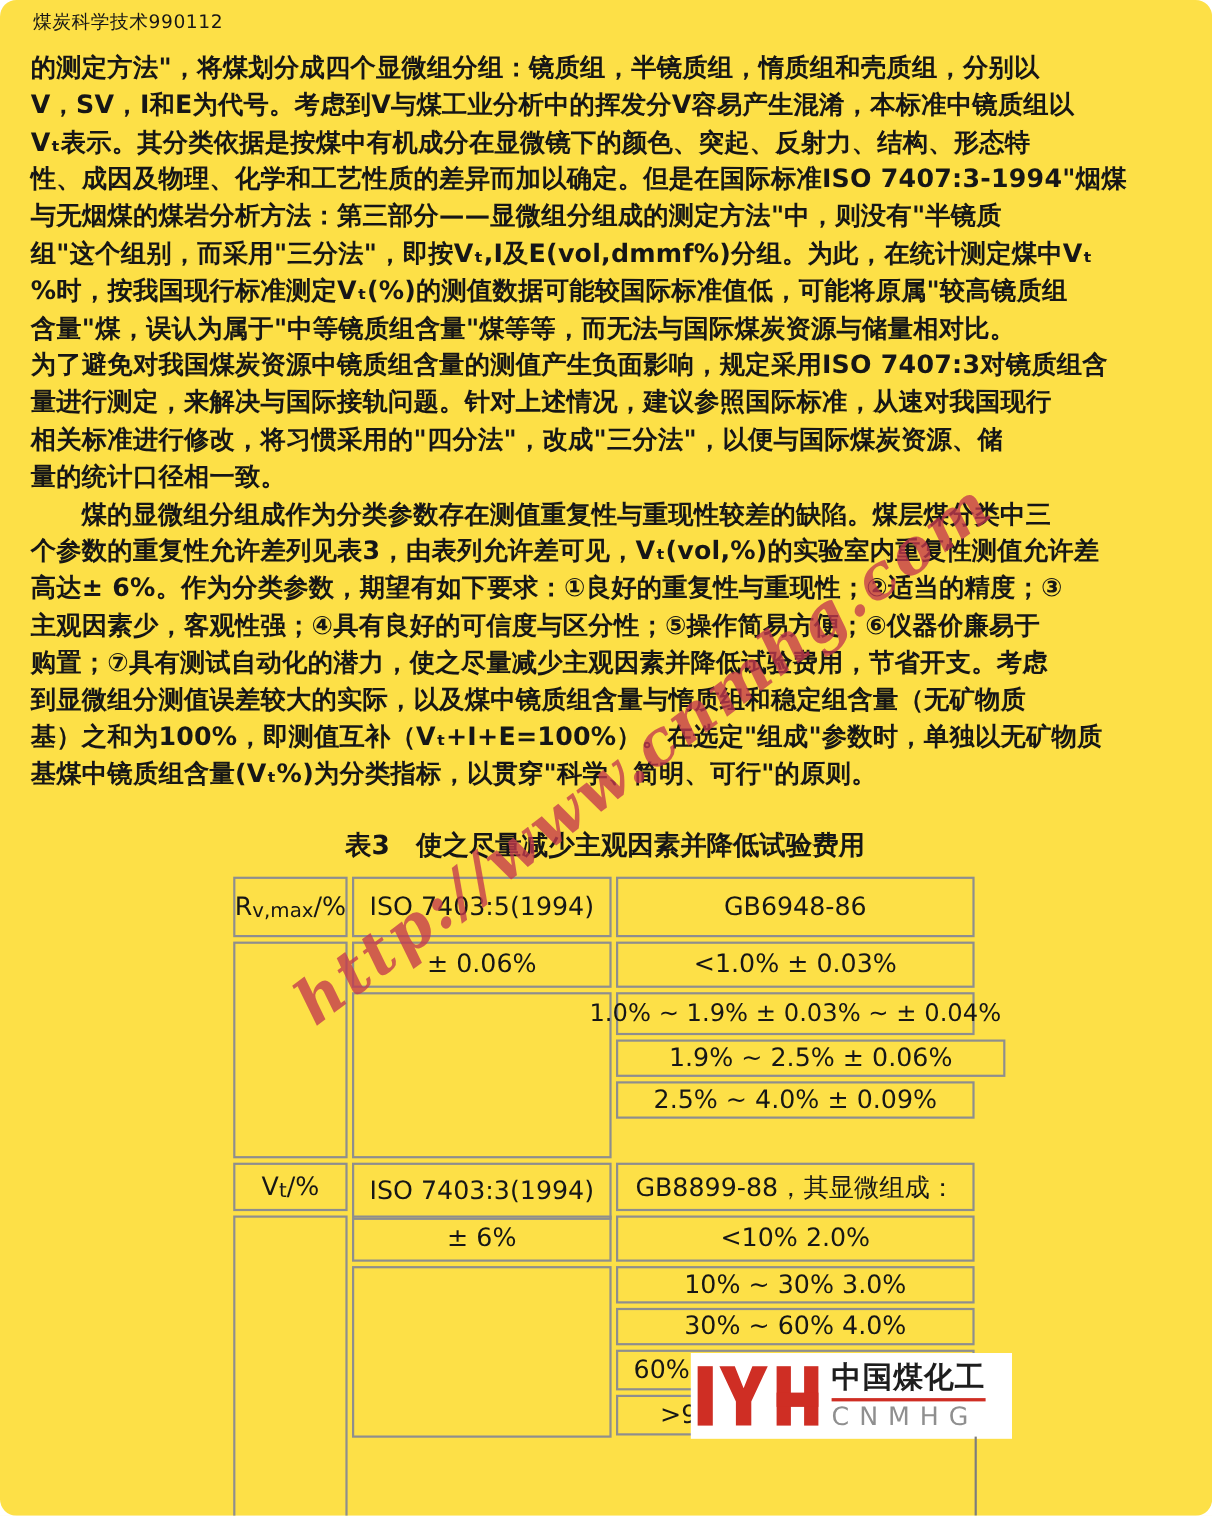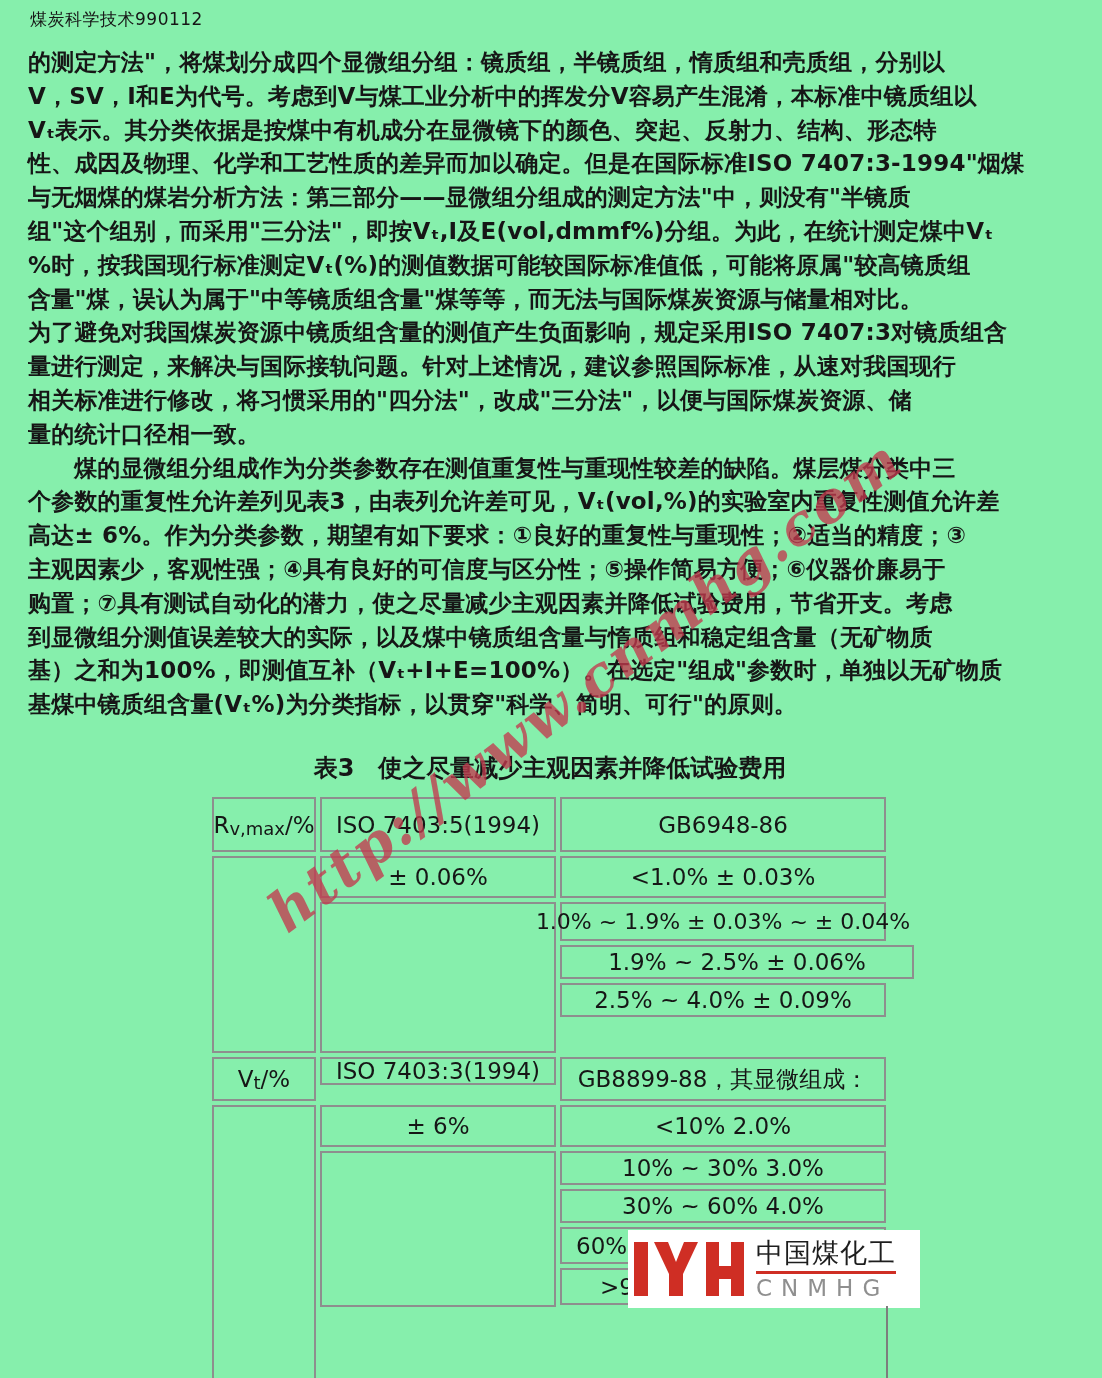--- a/index.html
+++ b/index.html
@@ -1,22 +1,23 @@
 <!DOCTYPE html>
 <html><head>
 <meta charset="utf-8">
 <style>
   html,body{margin:0;padding:0;background:#ffffff;}
   .page{
     position:relative;
     width:1102px;height:1378px;
-    background:#86efac;
+    background:#fde047;
     overflow:hidden;
     font-family:"DejaVu Sans","Liberation Sans",sans-serif;
     color:#161616;
+    border-radius:15px;
   }
   .doc-header{
     position:absolute;left:30px;top:8px;
     font-size:17px;font-weight:500;letter-spacing:0.5px;
   }
   .textblock{position:absolute;left:28px;top:46px;width:1054px;}
   .bodyline{
     font-size:23px;line-height:33.8px;font-weight:600;
     white-space:nowrap;letter-spacing:0.2px;
   }
@@ -44,21 +45,21 @@
     color:rgba(195,58,78,0.78);
     z-index:3;white-space:nowrap;pointer-events:none;
   }
   .logo{
     position:absolute;left:628px;top:1230px;width:292px;height:78px;
     background:#ffffff;z-index:5;display:flex;align-items:center;
   }
   .logo-mark{width:112px;height:62px;margin-left:6px;flex:0 0 auto;}
   .logo-text{margin-left:10px;display:flex;flex-direction:column;}
   .logo-cn{
-    font-size:27px;font-weight:400;color:#1d1d1d;letter-spacing:1px;
+    font-size:27px;font-weight:700;color:#1d1d1d;letter-spacing:1px;
     border-bottom:3px solid #cf2e24;padding-bottom:2px;line-height:1.2;
   }
   .logo-en{
     font-size:23px;color:#8f8f8f;letter-spacing:9px;
     margin-top:2px;line-height:1.1;font-weight:500;
   }
 </style>
 </head>
 <body>
 
@@ -100,21 +101,21 @@
   <div class="cell" style="left:212px;top:1057px;width:104px;height:44px;">
     <span>V</span>
       <sub>t</sub>
       <span>/%</span>
   </div>
   <div class="cell" style="left:212px;top:1105px;width:104px;height:280px;"></div>
 
   <div class="cell" style="left:320px;top:797px;width:236px;height:55px;">ISO 7403:5(1994)</div>
   <div class="cell" style="left:320px;top:856px;width:236px;height:42px;">± 0.06%</div>
   <div class="cell" style="left:320px;top:902px;width:236px;height:151px;"></div>
-  <div class="cell" style="left:320px;top:1057px;width:236px;height:28px;">ISO 7403:3(1994)</div>
+  <div class="cell" style="left:320px;top:1057px;width:236px;height:52px;">ISO 7403:3(1994)</div>
   <div class="cell" style="left:320px;top:1105px;width:236px;height:42px;">± 6%</div>
   <div class="cell" style="left:320px;top:1151px;width:236px;height:156px;"></div>
 
   <div class="cell" style="left:560px;top:797px;width:326px;height:55px;">GB6948-86</div>
   <div class="cell" style="left:560px;top:856px;width:326px;height:42px;">&lt;1.0% ± 0.03%</div>
   <div class="cell small" style="left:560px;top:902px;width:326px;height:39px;">1.0% ~ 1.9% ± 0.03% ~ ± 0.04%</div>
   <div class="cell" style="left:560px;top:945px;width:354px;height:34px;">1.9% ~ 2.5% ± 0.06%</div>
   <div class="cell" style="left:560px;top:983px;width:326px;height:34px;">2.5% ~ 4.0% ± 0.09%</div>
   <div class="cell" style="left:560px;top:1057px;width:326px;height:44px;">GB8899-88，其显微组成：</div>
   <div class="cell" style="left:560px;top:1105px;width:326px;height:42px;">&lt;10% 2.0%</div>

